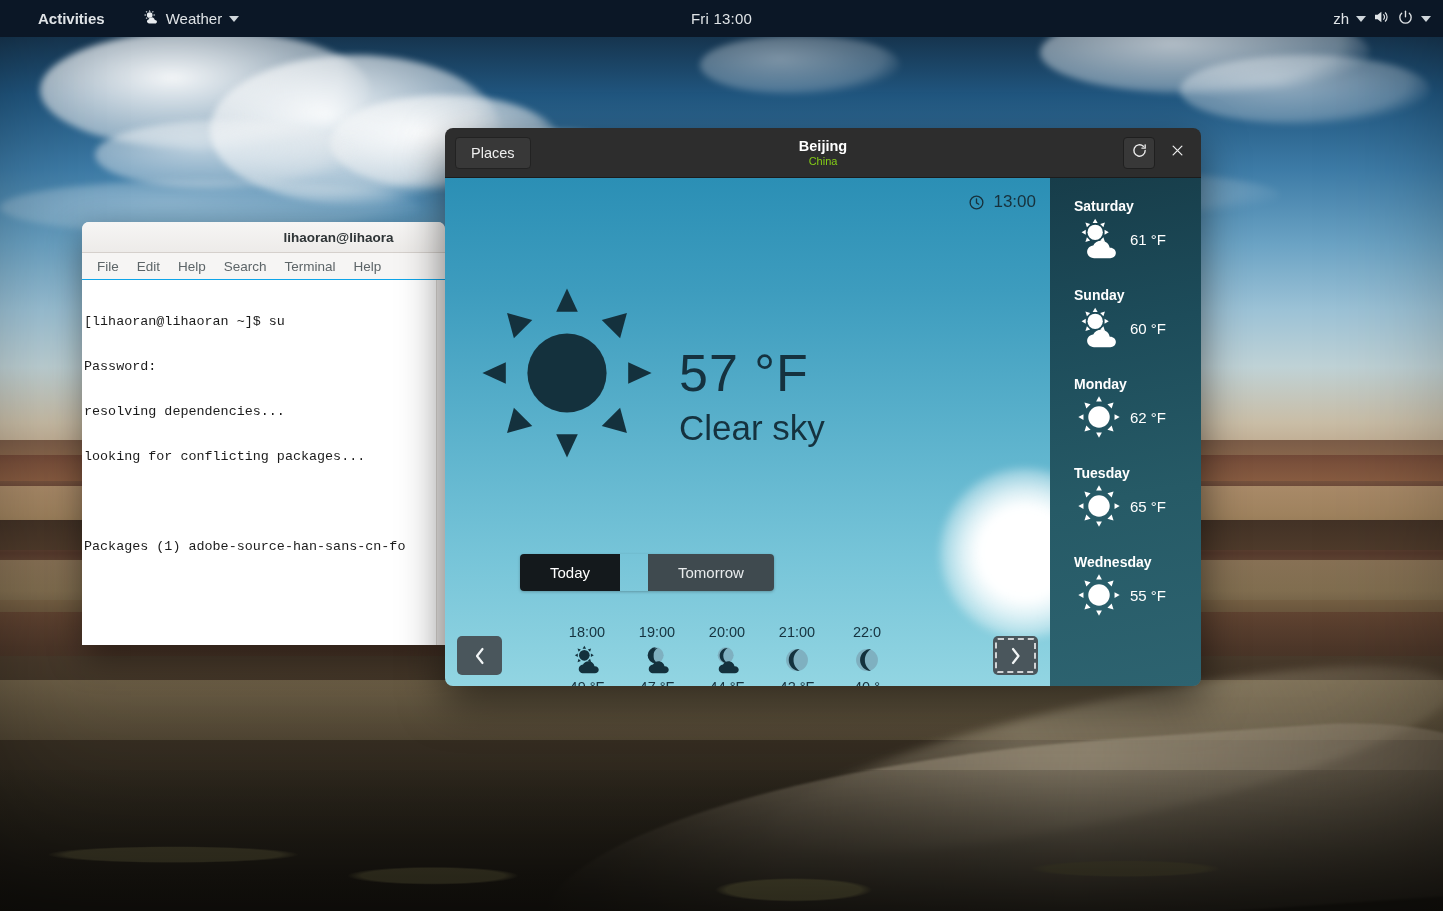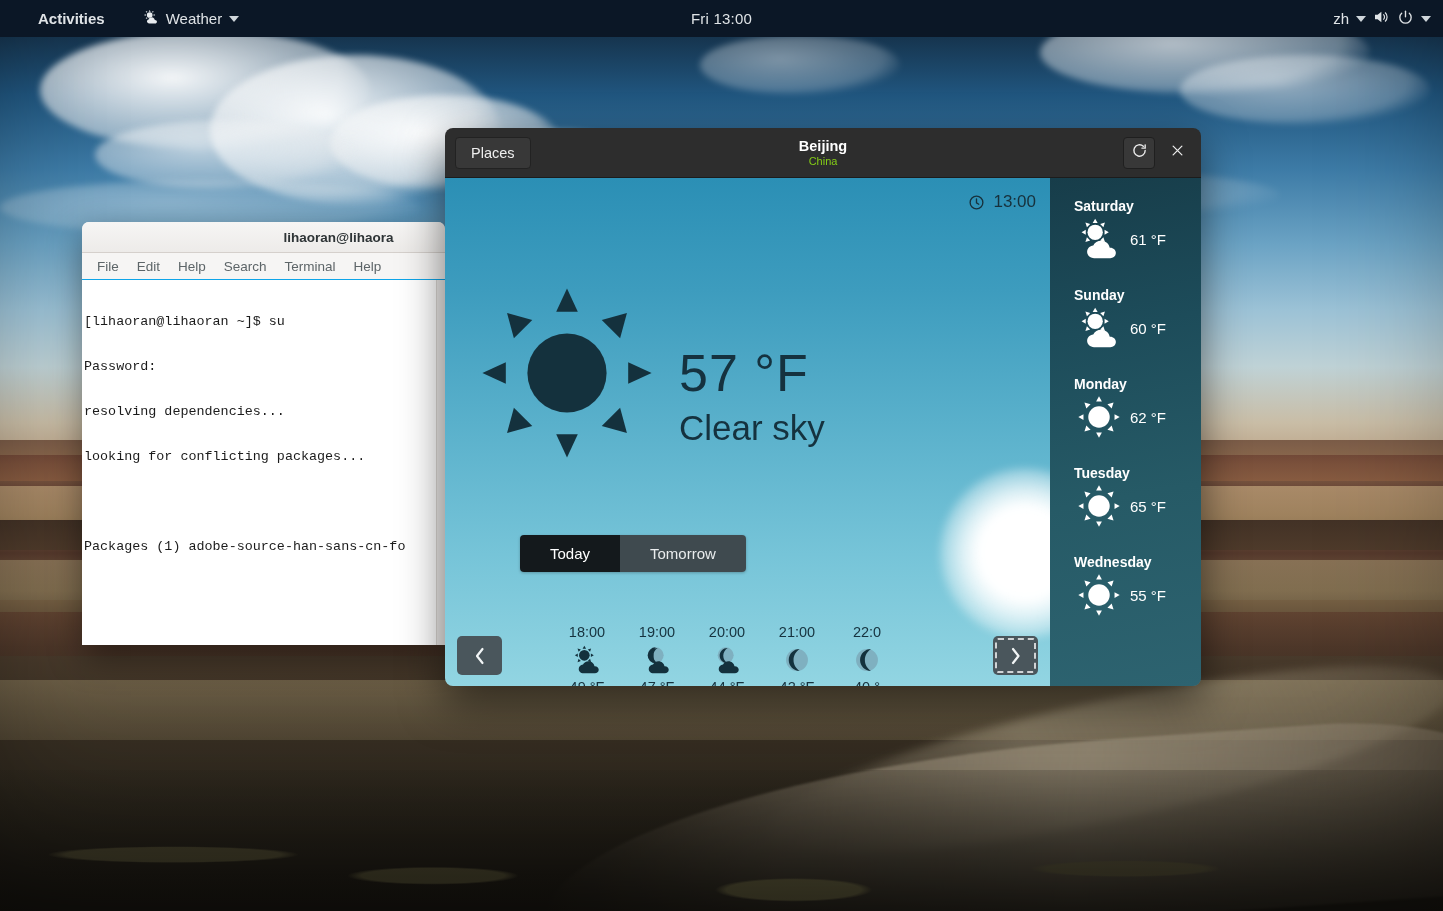--- a/index.html
+++ b/index.html
@@ -171,23 +171,24 @@
   .cond-row {
     position:absolute; left:32px; top:105px; width:520px;
     display:flex; align-items:center; gap:22px;
   }
   .big-icon { width:180px; height:180px; flex:0 0 180px; }
   .cond-text { }
   .cond-temp { font-size:52px; color:#15323f; font-weight:400; letter-spacing:1px; line-height:1.05;margin-top:48px; }
   .cond-desc { font-size:35px; color:#15323f; font-weight:400; margin-top:8px; }
 
   .seg-wrap {
-    position:absolute; left:75px; top:357px;
+    position:absolute; left:75px; top:376px;
     display:flex; border-radius:4px; overflow:hidden;
     box-shadow:0 1px 3px rgba(0,0,0,.25);
+    gap:28px;
   }
   .seg {
     font-size:15px; padding:10px 30px; cursor:pointer; color:#e9eced;
     background:#3f4a4f; border:none;
   }
   .seg.active { background:#14191c; color:#fff; }
   .hour-strip {
     position:absolute; left:0; top:446px; width:605px; height:62px;
     display:flex; align-items:flex-start; padding:0 12px;gap:28px;
   }

